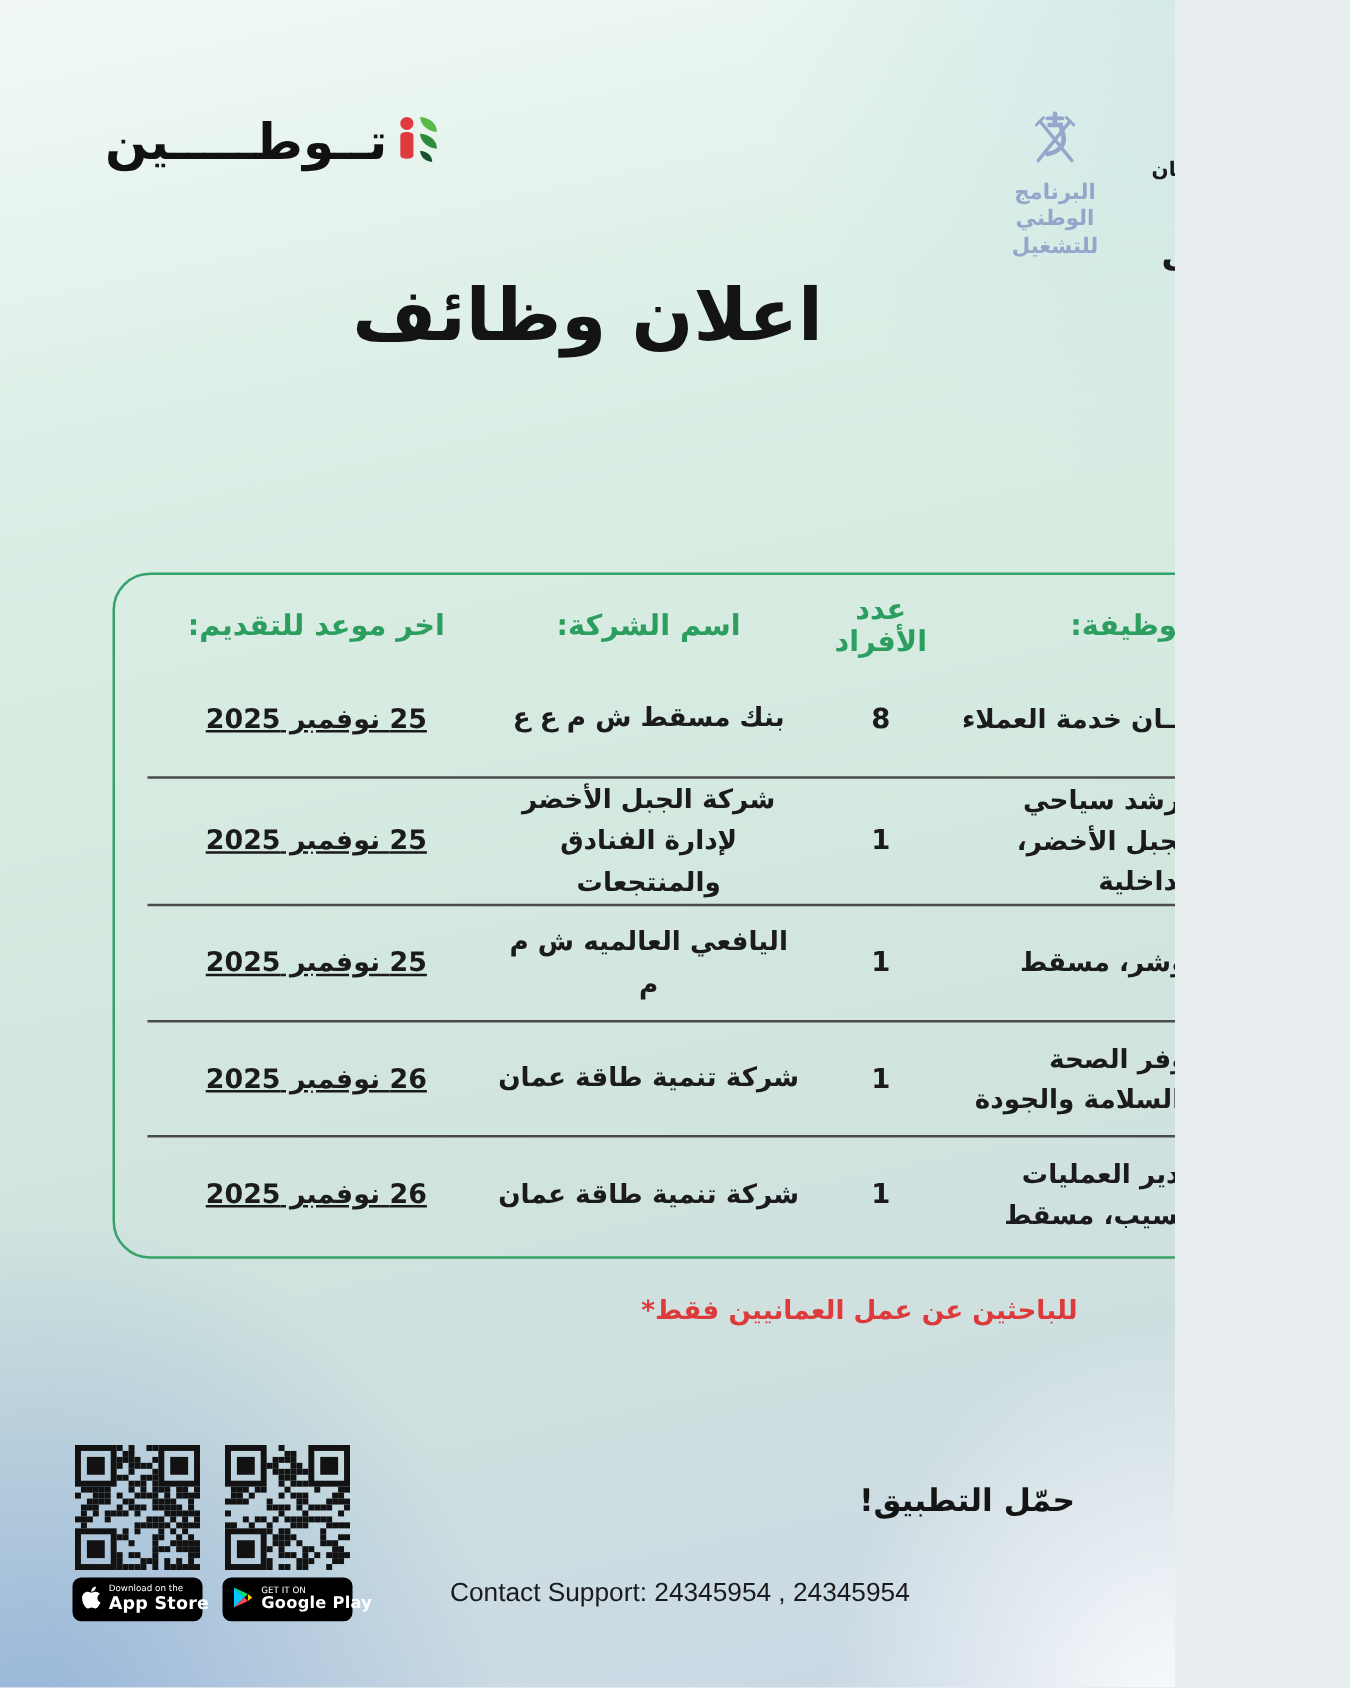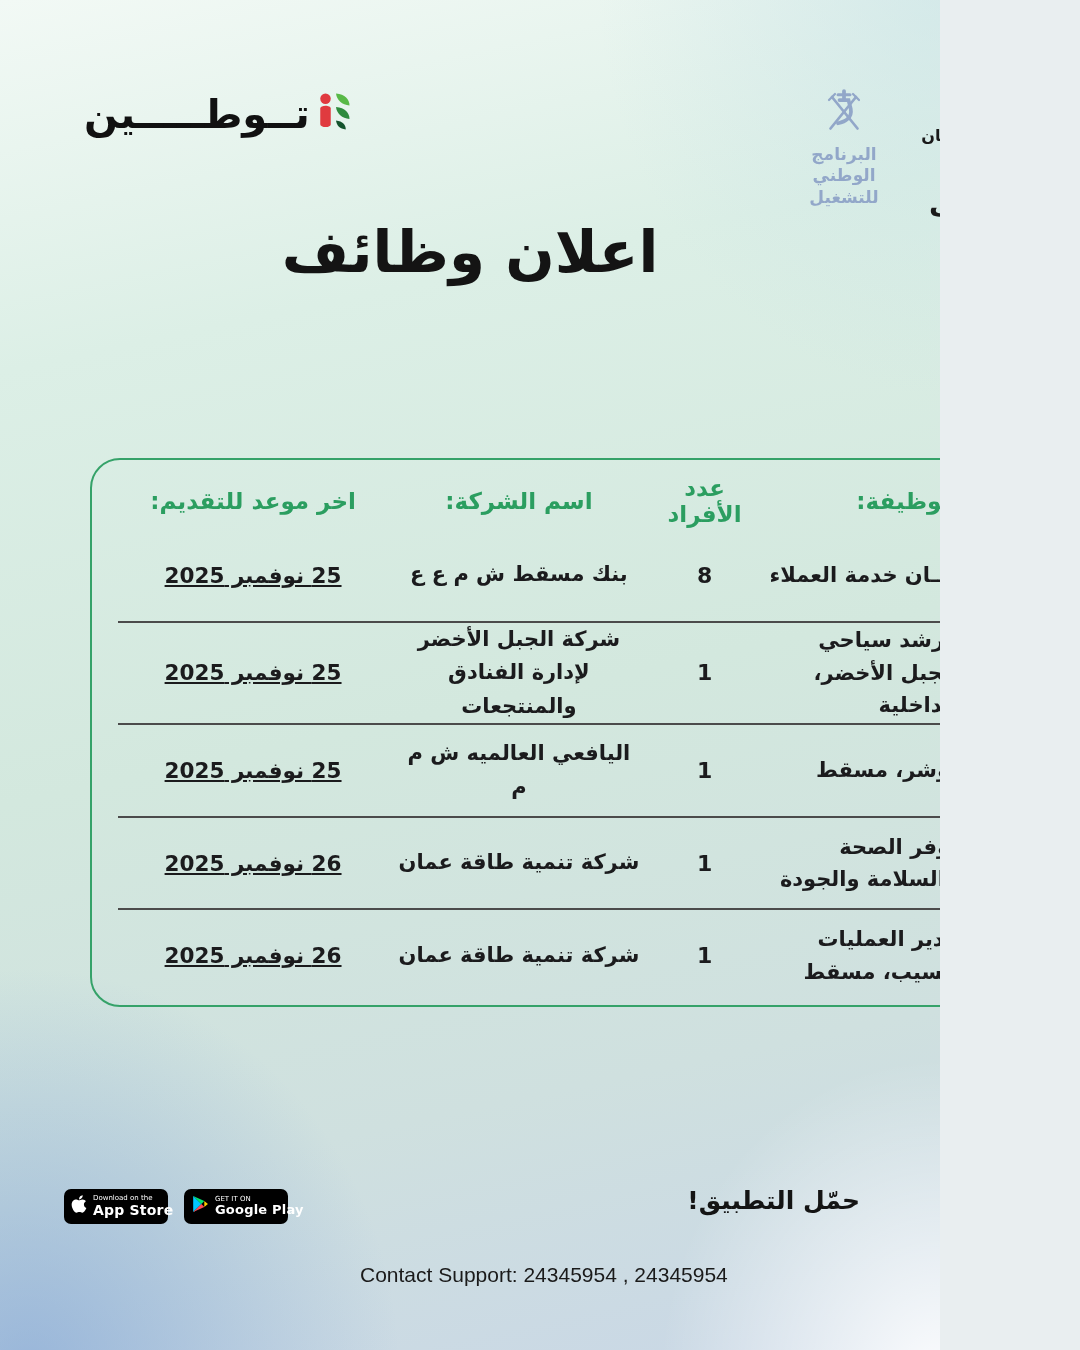--- a/index.html
+++ b/index.html
@@ -46,21 +46,21 @@
   
   .note{position:absolute;right:78px;top:1036px;direction:rtl;color:#dd3b3b;
     font-size:21px;font-weight:700;}
   
   .cta{position:absolute;right:80px;top:1170px;text-align:right;direction:rtl;color:#141414;}
   .cta .l1{font-size:31px;font-weight:500;}
   .cta .l2{font-size:25px;font-weight:800;margin-top:16px;}
   .contact{position:absolute;left:360px;top:1263px;font-size:21px;color:#1a1a1a;
     font-family:"Liberation Sans","DejaVu Sans",sans-serif;}
   .qr-area{position:absolute;left:58px;top:1156px;display:flex;gap:16px;}
-  .qr-card{width:104px;display:flex;flex-direction:row;gap:6px;align-items:center;}
+  .qr-card{width:104px;display:flex;flex-direction:column;gap:6px;align-items:center;}
   .qr-box{width:100px;height:100px;}
   .qr-box svg{width:100%;height:100%;}
   .badge{width:104px;height:35px;background:#000;border-radius:7px;color:#fff;
     display:flex;align-items:center;gap:6px;padding:0 7px;box-sizing:border-box;}
   .badge .txt{display:flex;flex-direction:column;line-height:1.15;white-space:nowrap;}
   .badge .top{font-size:7px;}
   .badge .bottom{font-size:14px;font-weight:700;letter-spacing:.2px;}
   .badge.play .bottom{font-size:13px;}
 </style>
 </head>
@@ -173,20 +173,21 @@
         <div>مدير العمليات</div>
         <div>السيب، مسقط</div>
       </div>
       <div class="c-count">1</div>
       <div class="c-company">شركة تنمية طاقة عمان</div>
       <div class="c-deadline">26 نوفمبر 2025</div>
     </div>
 
   </div>
 
+  <div class="note">للباحثين عن عمل العمانيين فقط*</div>
 
   <div class="cta">
     <div class="l2">حمّل التطبيق!</div>
   </div>
 
   <div class="qr-area">
 
     <div class="qr-card">
       <div class="qr-box" id="qr1"><svg viewBox="0 0 100 100" fill="#121212">
             <rect x="33.333333333333336" y="0" width="4.761904761904762" height="4.761904761904762"></rect>

